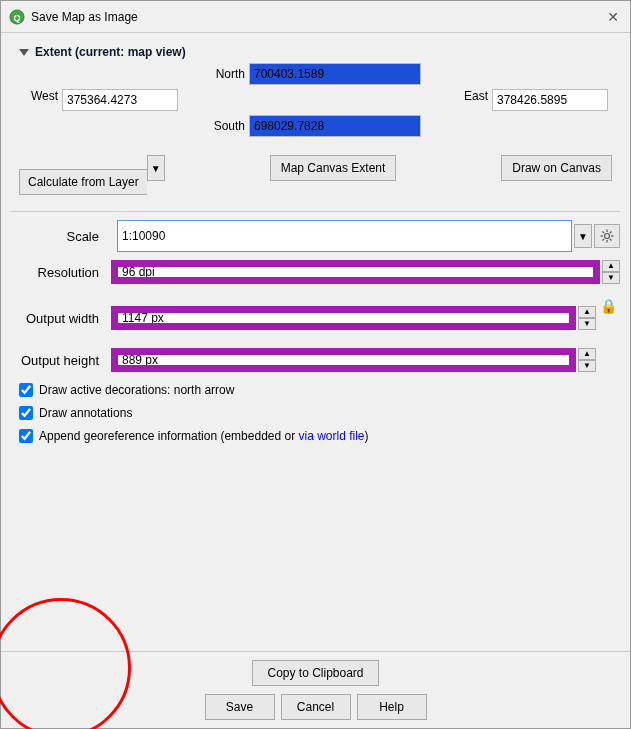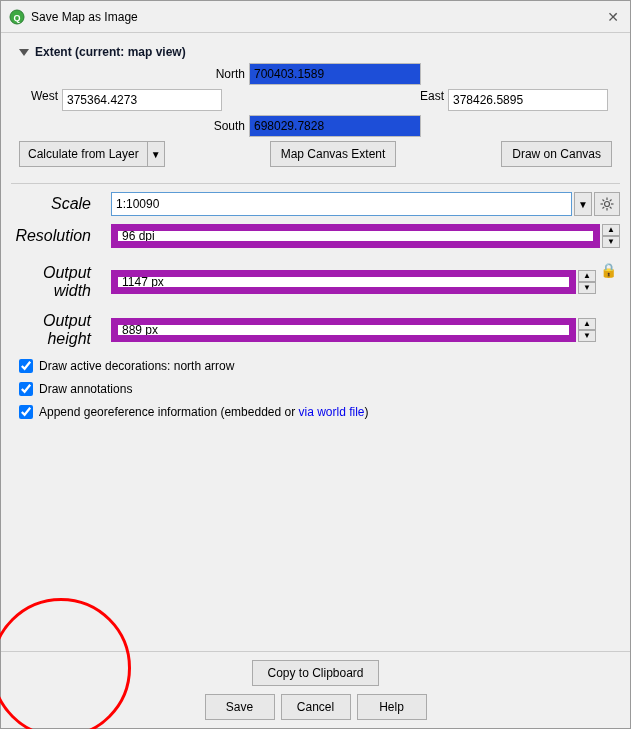--- a/index.html
+++ b/index.html
@@ -108,21 +108,21 @@
       justify-content: space-between;
       align-items: center;
       margin-bottom: 4px;
       padding: 0 4px;
     }
     .coord-side {
       display: flex;
       gap: 4px;
     }
     .coord-input-wide {
-      width: 160px;
+      width: 116px;
       height: 22px;
       border: 1px solid #bbb;
       background: #fff;
       padding: 2px 4px;
       font-size: 12px;
     }
     .buttons-row {
       display: flex;
       justify-content: space-between;
       align-items: center;
@@ -145,45 +145,45 @@
       gap: 0;
     }
     .btn-main {
       height: 26px;
       padding: 0 8px;
       border: 1px solid #aaa;
       border-right: none;
       background: #e8e8e8;
       cursor: pointer;
       font-size: 12px;
+      margin-top: 28px;
     }
     .btn-arrow {
       height: 26px;
       width: 18px;
       border: 1px solid #aaa;
       background: #e8e8e8;
       cursor: pointer;
       font-size: 10px;
       display: flex;
       align-items: center;
       justify-content: center;
     }
     .form-row {
       display: flex;
       align-items: center;
       margin-bottom: 2px;
     }
     .form-label {
       width: 100px;
       text-align: right;
-      padding-right: 20px;
-      font-size: 16px;
+      padding-right: 12px;
+      font-size: 13px;
       color: #000;
       flex-shrink: 0;
-      font-style: italic;
     }
     .form-input-wrap {
       flex: 1;
       display: flex;
       align-items: center;
       gap: 2px;
     }
     .form-input-normal {
       flex: 1;
       height: 24px;
@@ -211,27 +211,28 @@
       line-height: 1;
     }
     .scale-wrap {
       flex: 1;
       display: flex;
       align-items: center;
       gap: 2px;
     }
     .scale-select {
       flex: 1;
-      height: 24px;
+      height: 32px;
       border: 1px solid #5b9bd5;
       background: #fff;
       padding: 2px 4px;
       font-size: 12px;
       -webkit-appearance: none;
       appearance: none;
+      margin-left: 6px;
     }
     .scale-dropdown-btn {
       width: 18px;
       height: 24px;
       border: 1px solid #aaa;
       background: #e8e8e8;
       cursor: pointer;
       font-size: 10px;
       display: flex;
       align-items: center;

